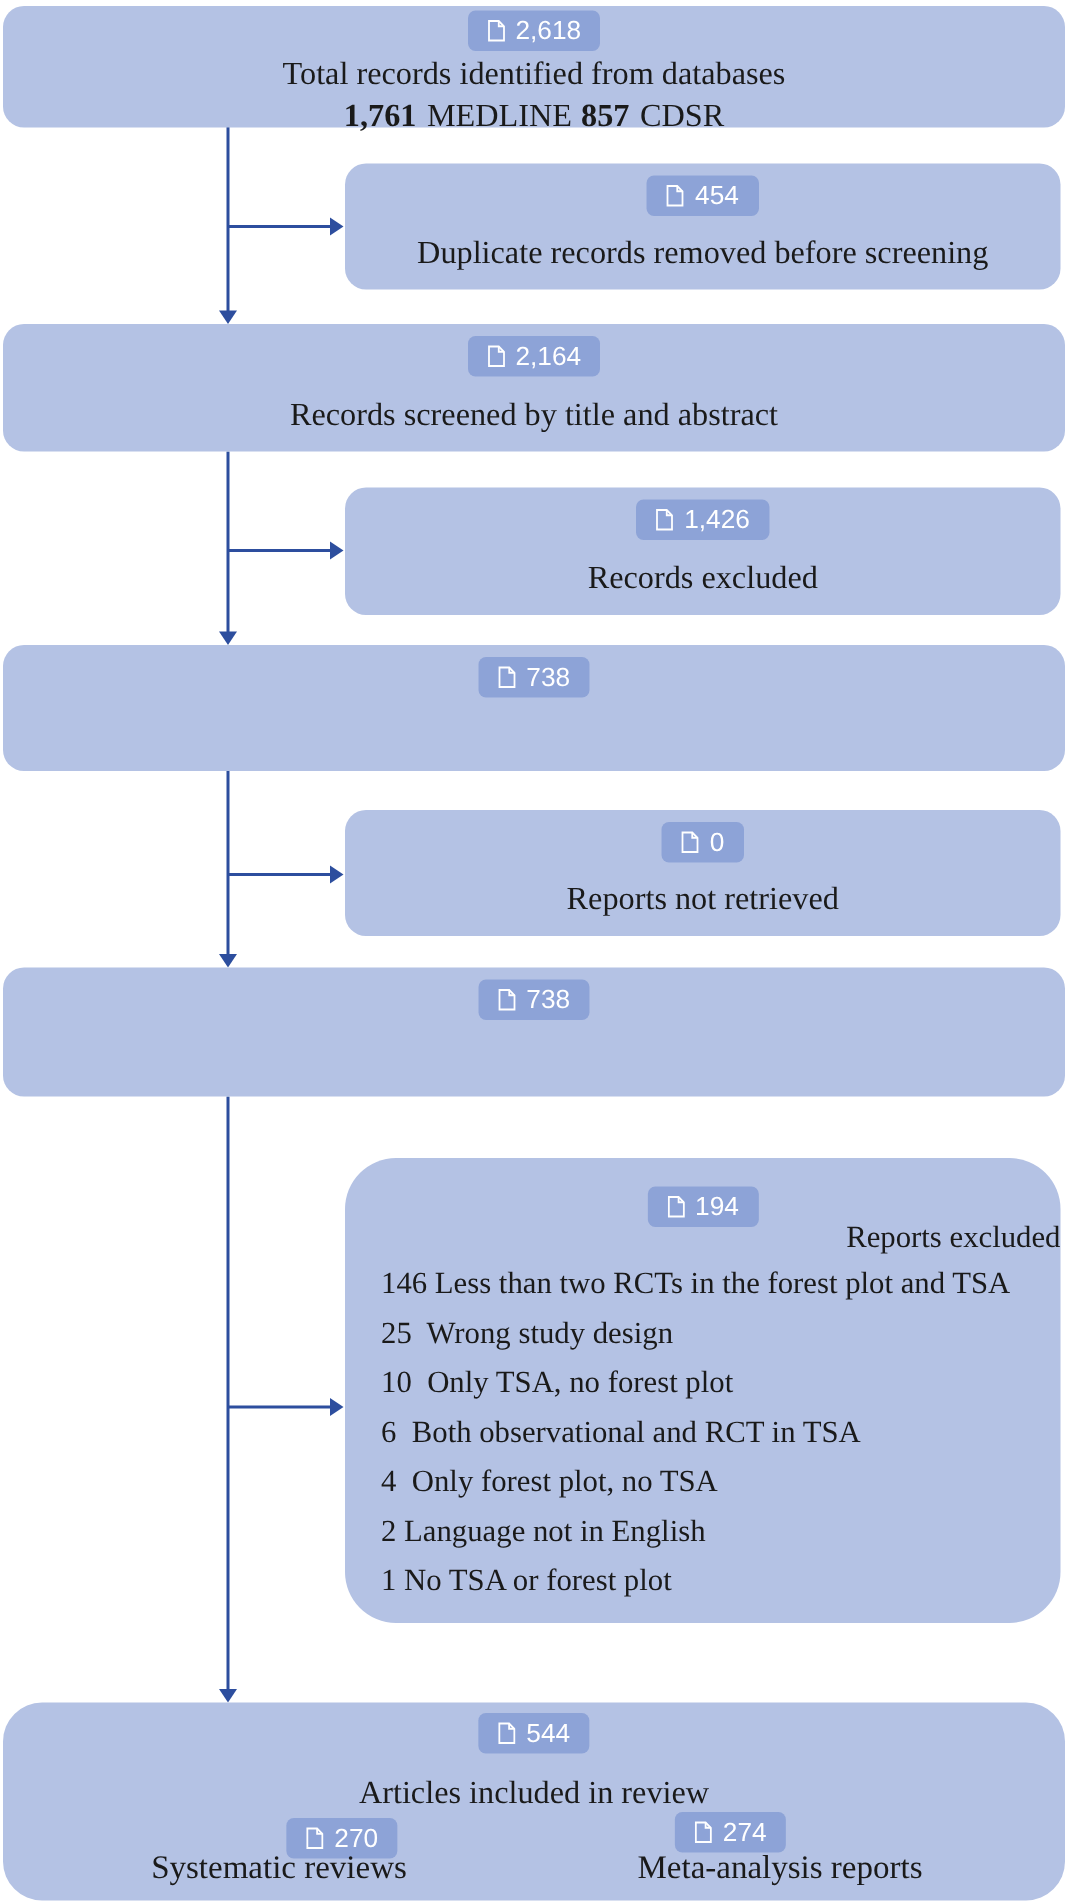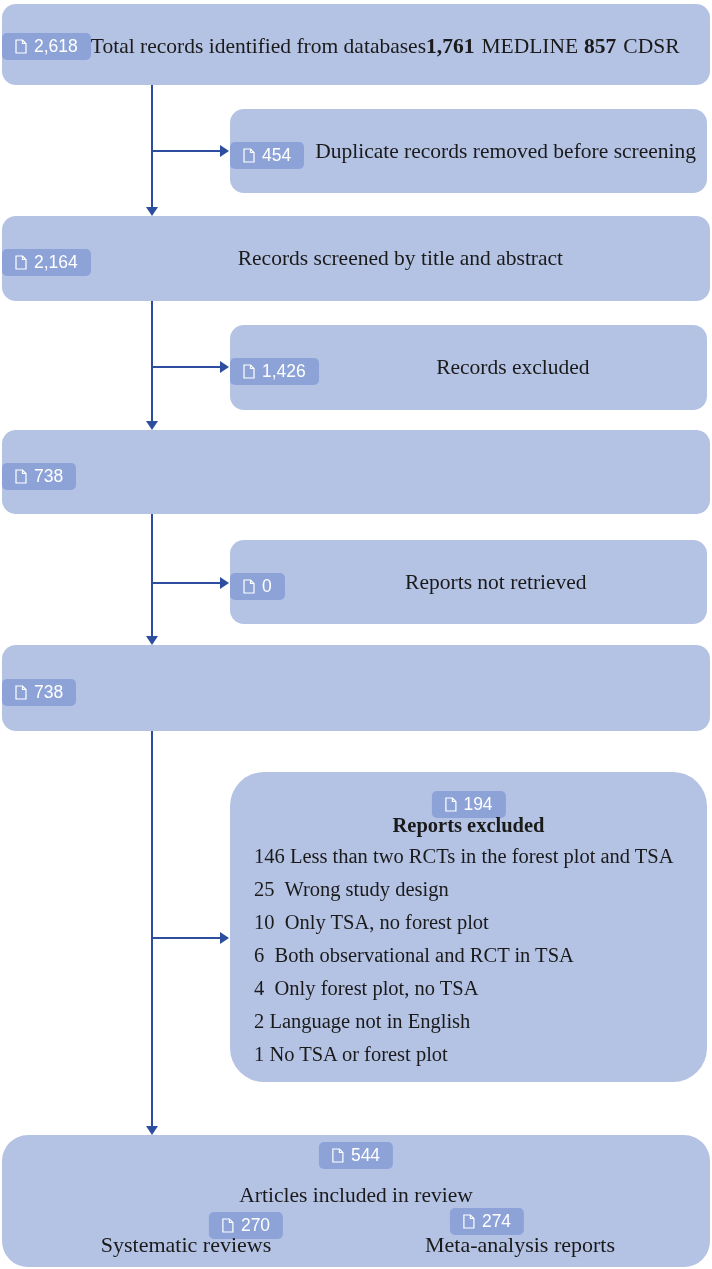--- a/index.html
+++ b/index.html
@@ -2,21 +2,21 @@
 <html style="--box-fill: #b4c2e4; --badge-fill: #8da3d7; --badge-text: #ffffff; --arrow: #2d4e9e; --text: #1a1a1a;"><head>
 <meta charset="utf-8">
 <style>
   html,body{margin:0;padding:0;background:#fff;}
   .canvas{
     position:relative;width:712px;height:1269px;background:#fff;
     font-family:"Liberation Serif","DejaVu Serif",serif;color:#1a1a1a;overflow:hidden;
   }
   .box{
     position:absolute;background:var(--box-fill,#b4c2e4);
-    border-radius:14px;display:flex;flex-direction:row;align-items:center;
+    border-radius:14px;display:flex;flex-direction:column;align-items:center;
     box-sizing:border-box;
   }
   .bigbox{border-radius:34px;}
   .badge{
     display:inline-flex;align-items:center;gap:7px;
     background:var(--badge-fill,#8da3d7);color:var(--badge-text,#ffffff);
     border-radius:5px;padding:0 13px;height:27px;
     font-family:"Liberation Sans","DejaVu Sans",sans-serif;font-size:17.5px;
     flex:0 0 auto;
   }
@@ -25,21 +25,21 @@
   .label{font-size:21.5px;text-align:center;}
   .line1{font-size:21.5px;margin-top:3px;}
   .line2{font-size:21.5px;margin-top:3px;}
   .line2 .num{font-weight:bold;}
   .line2 .src{margin-left:7px;}
   .line2 .gap{margin-left:6px;}
   .mt3{margin-top:3px;}
   .mt8{margin-top:8px;}
   .abs{position:absolute;}
   .centerx{left:50%;transform:translateX(-50%);}
-  .bigtitle{top:42px;width:100%;text-align:center;font-weight:bold;font-size:20.5px;}
+  .bigtitle{top:42px;width:100%;text-align:right;font-weight:normal;font-size:20.5px;}
   .reasons{top:68px;left:24px;right:8px;}
   .reason{white-space:pre;font-size:20.5px;line-height:33px;}
   .vline{position:absolute;width:2px;background:var(--arrow,#2d4e9e);}
   .hline{position:absolute;height:2px;background:var(--arrow,#2d4e9e);}
   .ah-down{position:absolute;width:0;height:0;
     border-left:6px solid transparent;border-right:6px solid transparent;
     border-top:9px solid var(--arrow,#2d4e9e);}
   .ah-right{position:absolute;width:0;height:0;
     border-top:6px solid transparent;border-bottom:6px solid transparent;
     border-left:9px solid var(--arrow,#2d4e9e);}
@@ -179,21 +179,21 @@
   <div class="box" style="left:2px;top:1135px;width:708px;height:132px;border-radius:26px;">
     <span class="badge abs centerx" style="top:7px;">
       <svg width="12" height="15" viewBox="0 0 12 15">
           <path d="M1 1 h6.5 L11 4.5 V14 H1 Z" fill="none" stroke="#fff" stroke-width="1.2"></path>
           <path d="M7.5 1 V4.5 H11" fill="none" stroke="#fff" stroke-width="1.2"></path>
         </svg>
       <span>544</span>
     </span>
     <div class="abs label" style="top:48px;width:100%;">Articles included in review</div>
 
-    <span class="badge abs" style="top:77px;left:244px;transform:translateX(-50%);text-align:right;">
+    <span class="badge abs" style="top:77px;left:226px;transform:translateX(-50%);text-align:right;">
       <svg width="12" height="15" viewBox="0 0 12 15">
           <path d="M1 1 h6.5 L11 4.5 V14 H1 Z" fill="none" stroke="#fff" stroke-width="1.2"></path>
           <path d="M7.5 1 V4.5 H11" fill="none" stroke="#fff" stroke-width="1.2"></path>
         </svg>
       <span>270</span>
     </span>
     <div class="abs sublabel" style="top:97px;left:184px;transform:translateX(-50%);">Systematic reviews</div>
 
     <span class="badge abs" style="top:73px;left:485px;transform:translateX(-50%);">
       <svg width="12" height="15" viewBox="0 0 12 15">

